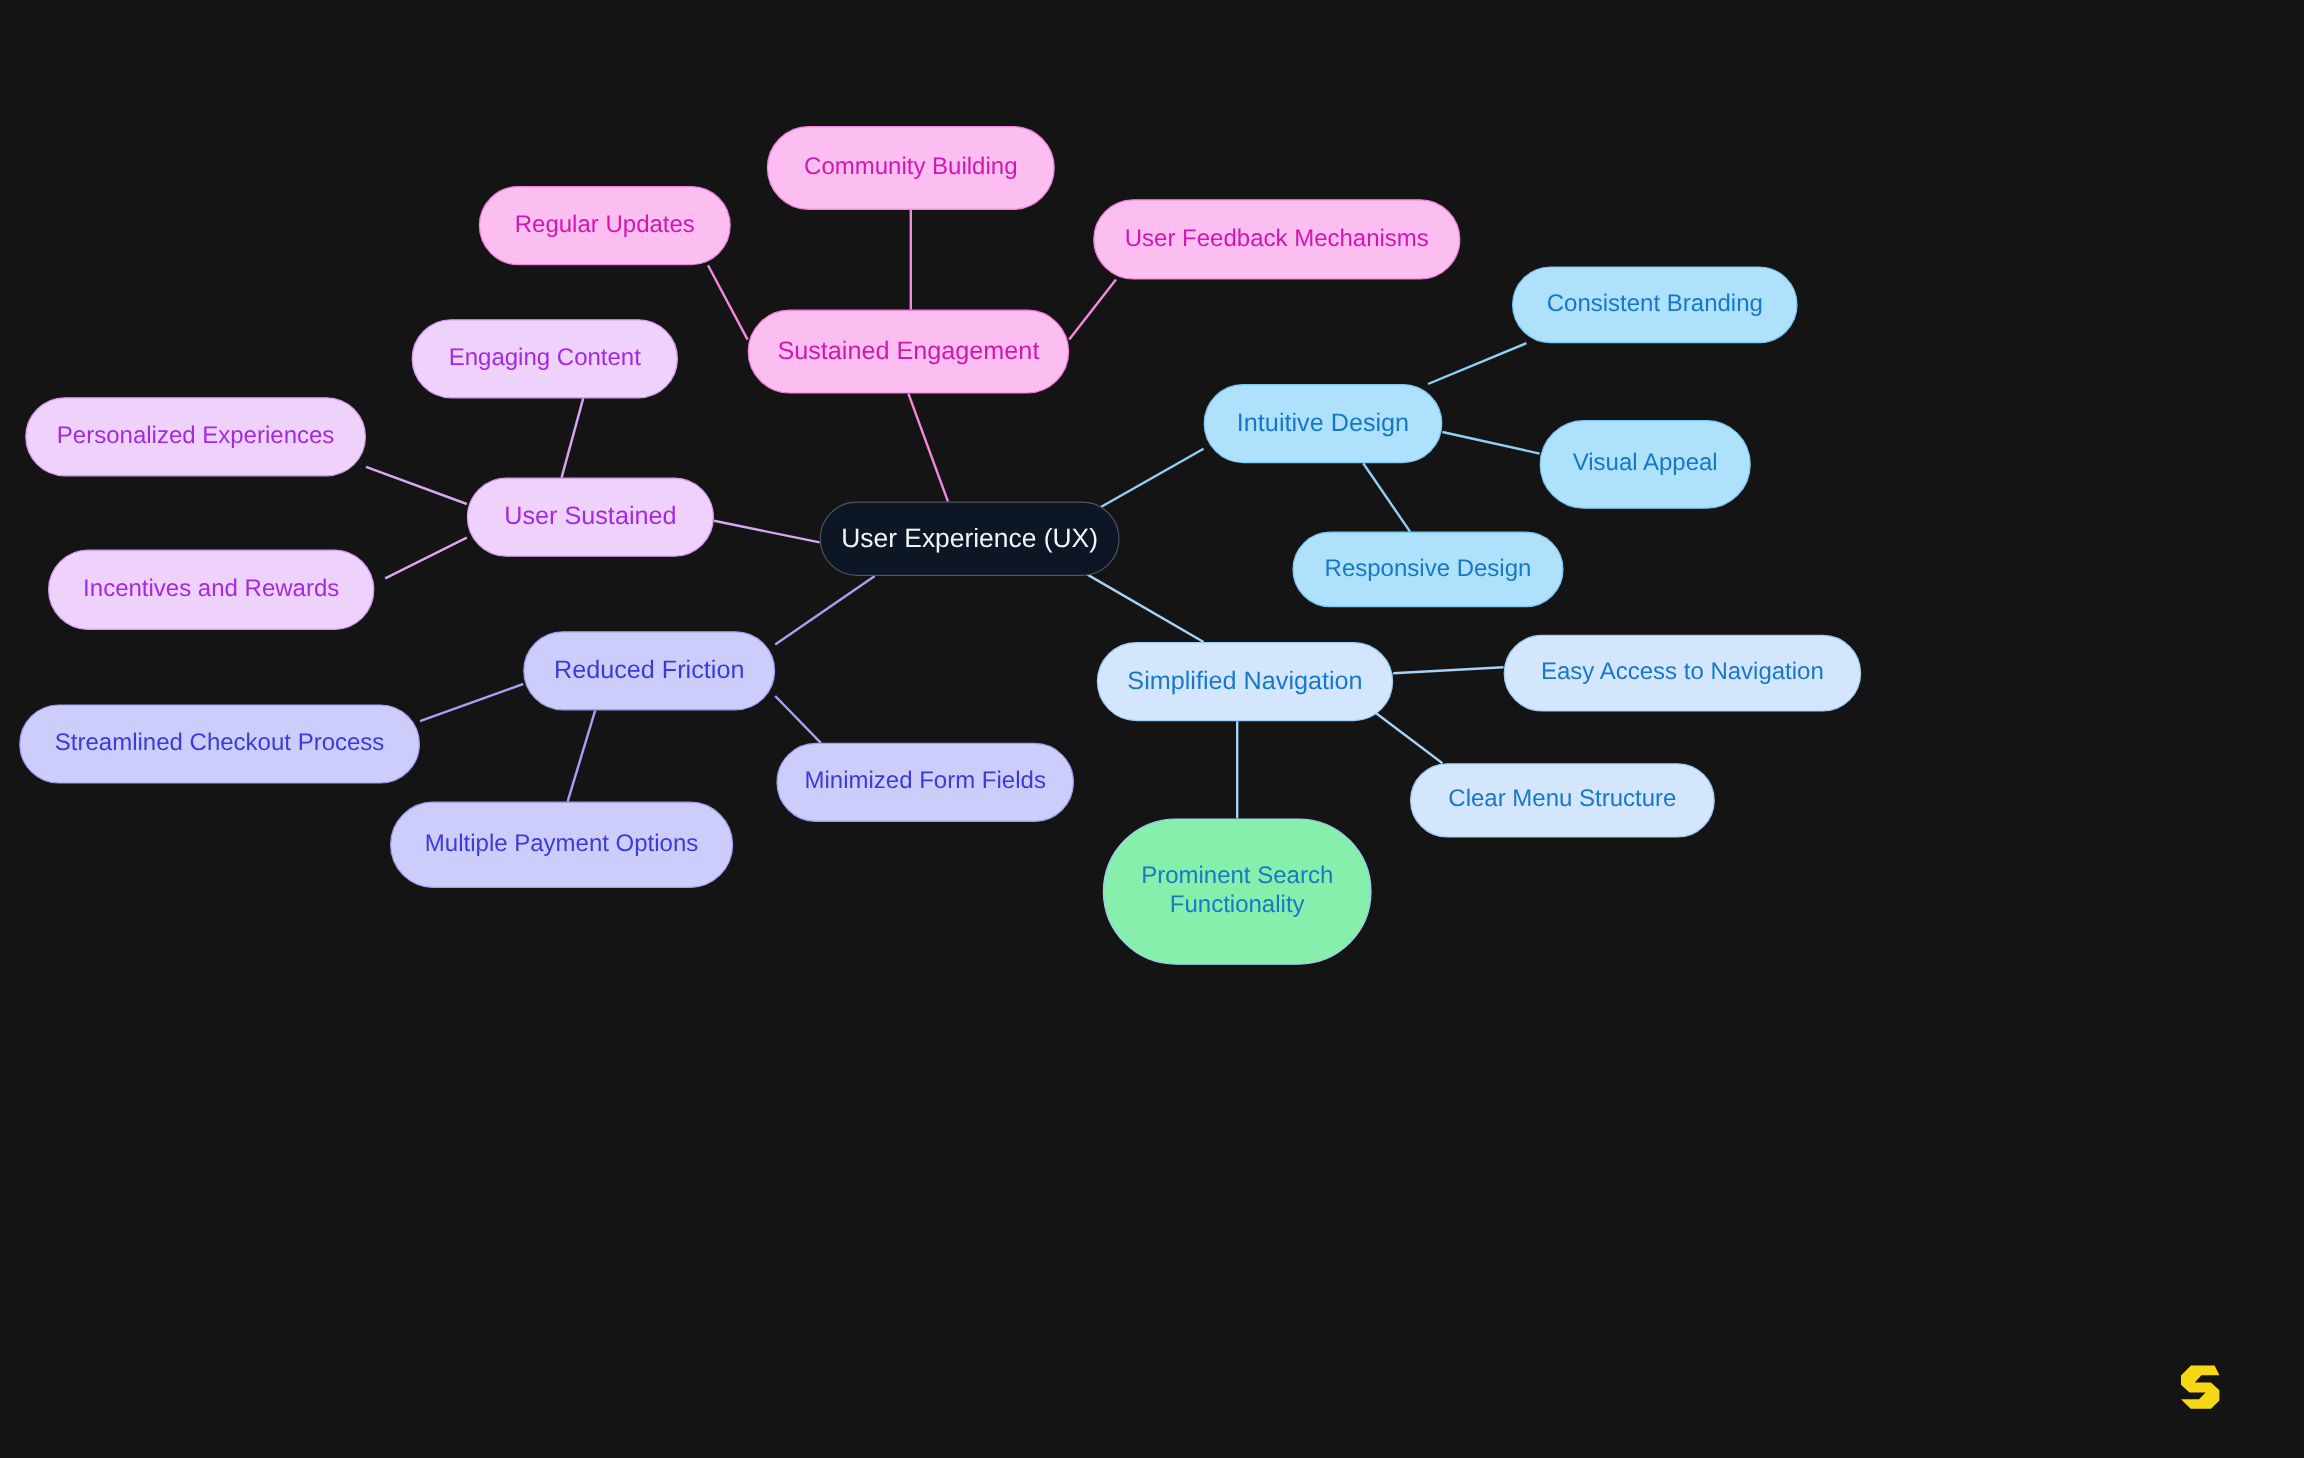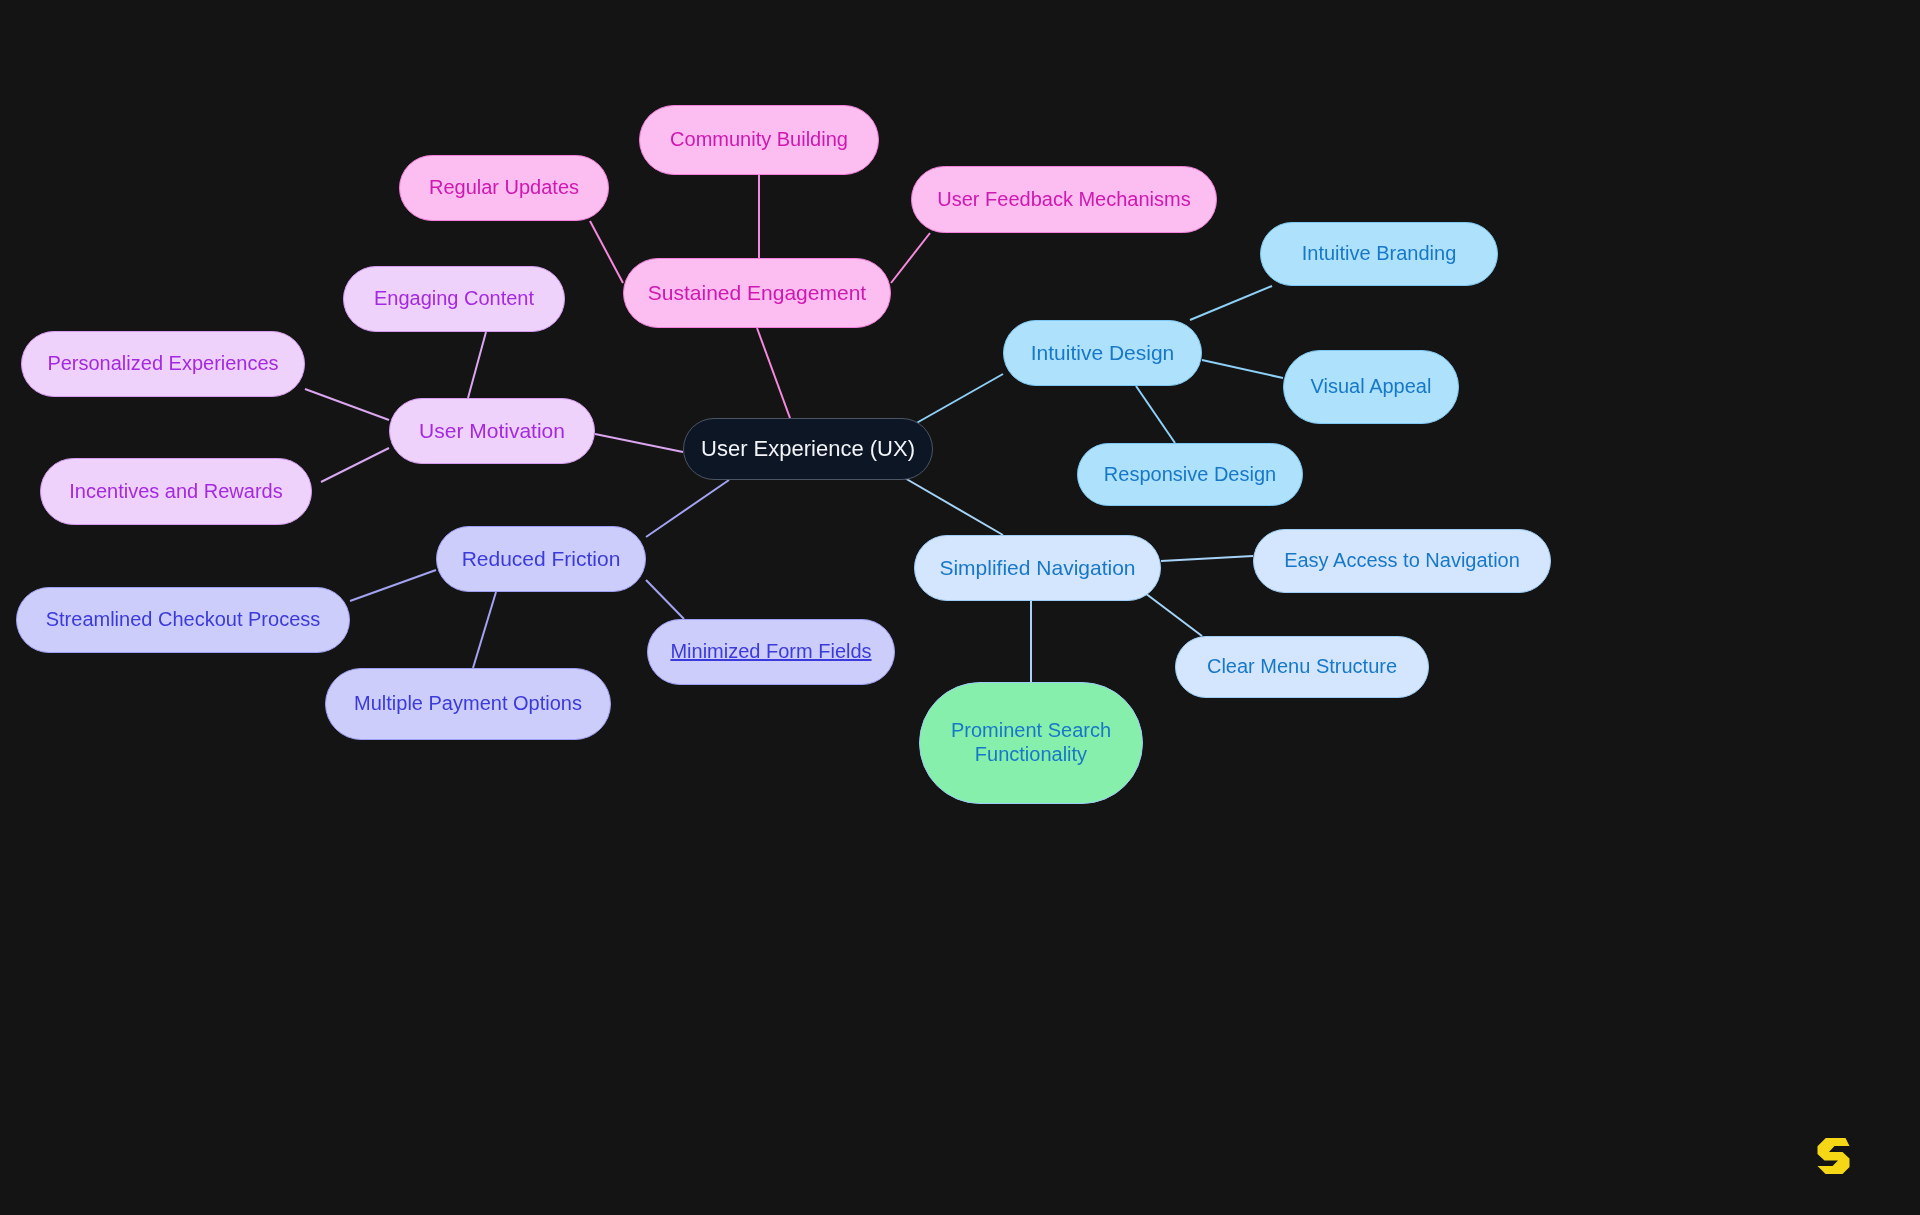--- a/index.html
+++ b/index.html
@@ -76,30 +76,30 @@
       <line x1="1141" y1="590" x2="1202" y2="636" stroke="#a6d3f7" stroke-width="2"></line>
       <line x1="1031" y1="601" x2="1031" y2="682" stroke="#a6d3f7" stroke-width="2"></line>
     </svg>
 
   <div id="nodes">
       <div class="node node-root" style="left: 683px; top: 418px; width: 250px; height: 62px; background: rgb(13, 22, 36); color: rgb(242, 244, 248); border-color: rgb(75, 85, 101); font-size: 22px;">User Experience (UX)</div>
       <div class="node" style="left: 623px; top: 258px; width: 268px; height: 70px; background: rgb(252, 189, 240); color: rgb(207, 24, 176); border-color: rgb(244, 127, 220); font-size: 21px;">Sustained Engagement</div>
       <div class="node" style="left: 639px; top: 105px; width: 240px; height: 70px; background: rgb(252, 189, 240); color: rgb(207, 24, 176); border-color: rgb(244, 127, 220); font-size: 20px;">Community Building</div>
       <div class="node" style="left: 399px; top: 155px; width: 210px; height: 66px; background: rgb(252, 189, 240); color: rgb(207, 24, 176); border-color: rgb(244, 127, 220); font-size: 20px;">Regular Updates</div>
       <div class="node" style="left: 911px; top: 166px; width: 306px; height: 67px; background: rgb(252, 189, 240); color: rgb(207, 24, 176); border-color: rgb(244, 127, 220); font-size: 20px;">User Feedback Mechanisms</div>
-      <div class="node" style="left: 389px; top: 398px; width: 206px; height: 66px; background: rgb(238, 210, 251); color: rgb(164, 41, 224); border-color: rgb(215, 155, 242); font-size: 21px;">User Motivation</div>
+      <div class="node" style="left: 389px; top: 398px; width: 206px; height: 66px; background: rgb(238, 210, 251); color: rgb(164, 41, 224); border-color: rgb(215, 155, 242); font-size: 21px;">User Sustained</div>
       <div class="node" style="left: 21px; top: 331px; width: 284px; height: 66px; background: rgb(238, 210, 251); color: rgb(164, 41, 224); border-color: rgb(215, 155, 242); font-size: 20px;">Personalized Experiences</div>
       <div class="node" style="left: 343px; top: 266px; width: 222px; height: 66px; background: rgb(238, 210, 251); color: rgb(164, 41, 224); border-color: rgb(215, 155, 242); font-size: 20px;">Engaging Content</div>
       <div class="node" style="left: 40px; top: 458px; width: 272px; height: 67px; background: rgb(238, 210, 251); color: rgb(164, 41, 224); border-color: rgb(215, 155, 242); font-size: 20px;">Incentives and Rewards</div>
       <div class="node" style="left: 436px; top: 526px; width: 210px; height: 66px; background: rgb(205, 205, 251); color: rgb(59, 59, 219); border-color: rgb(158, 158, 245); font-size: 21px;">Reduced Friction</div>
       <div class="node" style="left: 16px; top: 587px; width: 334px; height: 66px; background: rgb(205, 205, 251); color: rgb(59, 59, 219); border-color: rgb(158, 158, 245); font-size: 20px;">Streamlined Checkout Process</div>
       <div class="node" style="left: 325px; top: 668px; width: 286px; height: 72px; background: rgb(205, 205, 251); color: rgb(59, 59, 219); border-color: rgb(158, 158, 245); font-size: 20px;">Multiple Payment Options</div>
-      <div class="node" style="left: 647px; top: 619px; width: 248px; height: 66px; background: rgb(205, 205, 251); color: rgb(59, 59, 219); border-color: rgb(158, 158, 245); font-size: 20px; text-decoration: underline;">Minimized Form Fields</div>
+      <div class="node" style="left: 647px; top: 619px; width: 248px; height: 66px; background: rgb(205, 205, 251); color: rgb(59, 59, 219); border-color: rgb(158, 158, 245); font-size: 20px;">Minimized Form Fields</div>
       <div class="node" style="left: 1003px; top: 320px; width: 199px; height: 66px; background: rgb(173, 225, 252); color: rgb(24, 120, 200); border-color: rgb(126, 200, 245); font-size: 21px;">Intuitive Design</div>
-      <div class="node" style="left: 1260px; top: 222px; width: 238px; height: 64px; background: rgb(173, 225, 252); color: rgb(24, 120, 200); border-color: rgb(126, 200, 245); font-size: 20px;">Intuitive Branding</div>
+      <div class="node" style="left: 1260px; top: 222px; width: 238px; height: 64px; background: rgb(173, 225, 252); color: rgb(24, 120, 200); border-color: rgb(126, 200, 245); font-size: 20px;">Consistent Branding</div>
       <div class="node" style="left: 1283px; top: 350px; width: 176px; height: 74px; background: rgb(173, 225, 252); color: rgb(24, 120, 200); border-color: rgb(126, 200, 245); font-size: 20px;">Visual Appeal</div>
       <div class="node" style="left: 1077px; top: 443px; width: 226px; height: 63px; background: rgb(173, 225, 252); color: rgb(24, 120, 200); border-color: rgb(126, 200, 245); font-size: 20px;">Responsive Design</div>
       <div class="node" style="left: 914px; top: 535px; width: 247px; height: 66px; background: rgb(211, 230, 253); color: rgb(24, 120, 200); border-color: rgb(158, 205, 247); font-size: 21px;">Simplified Navigation</div>
       <div class="node" style="left: 1253px; top: 529px; width: 298px; height: 64px; background: rgb(211, 230, 253); color: rgb(24, 120, 200); border-color: rgb(158, 205, 247); font-size: 20px;">Easy Access to Navigation</div>
       <div class="node" style="left: 1175px; top: 636px; width: 254px; height: 62px; background: rgb(211, 230, 253); color: rgb(24, 120, 200); border-color: rgb(158, 205, 247); font-size: 20px;">Clear Menu Structure</div>
       <div class="node" style="left: 919px; top: 682px; width: 224px; height: 122px; background: #86efac; color: rgb(24, 120, 200); border-color: rgb(158, 205, 247); font-size: 20px;">Prominent Search
 Functionality</div>
     </div>
 
   <svg id="logo" viewBox="0 0 42 46">

